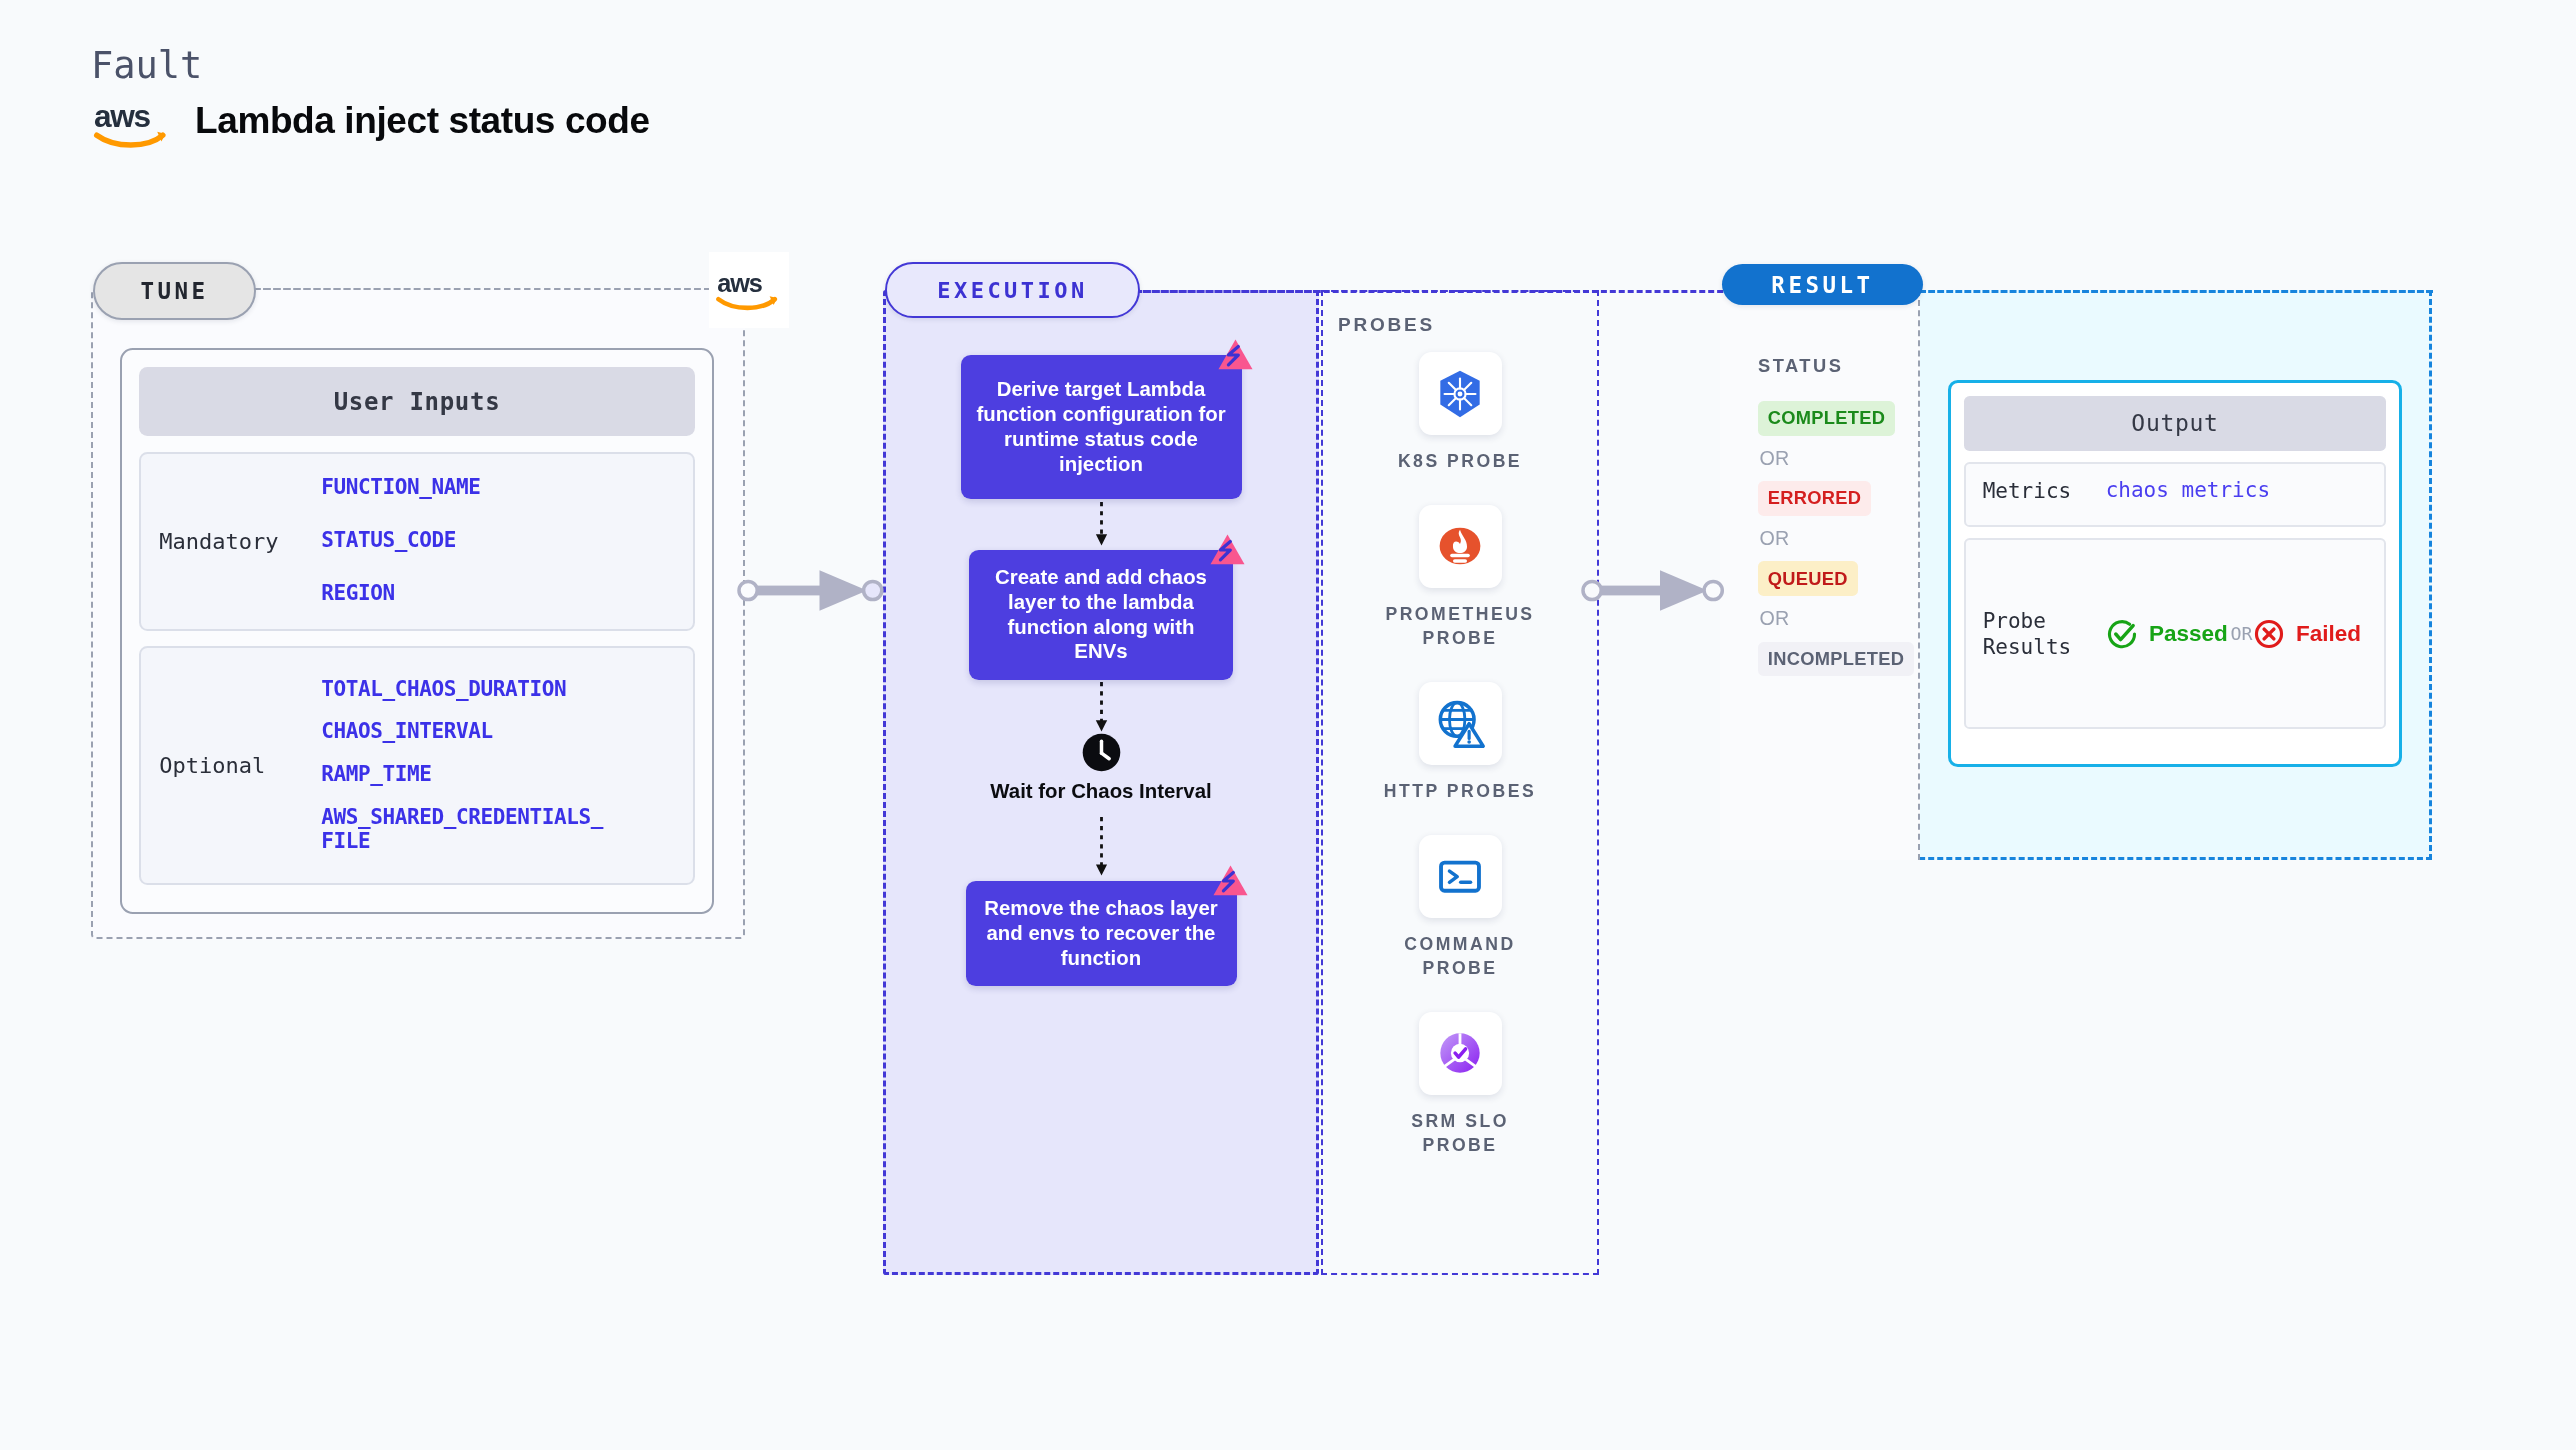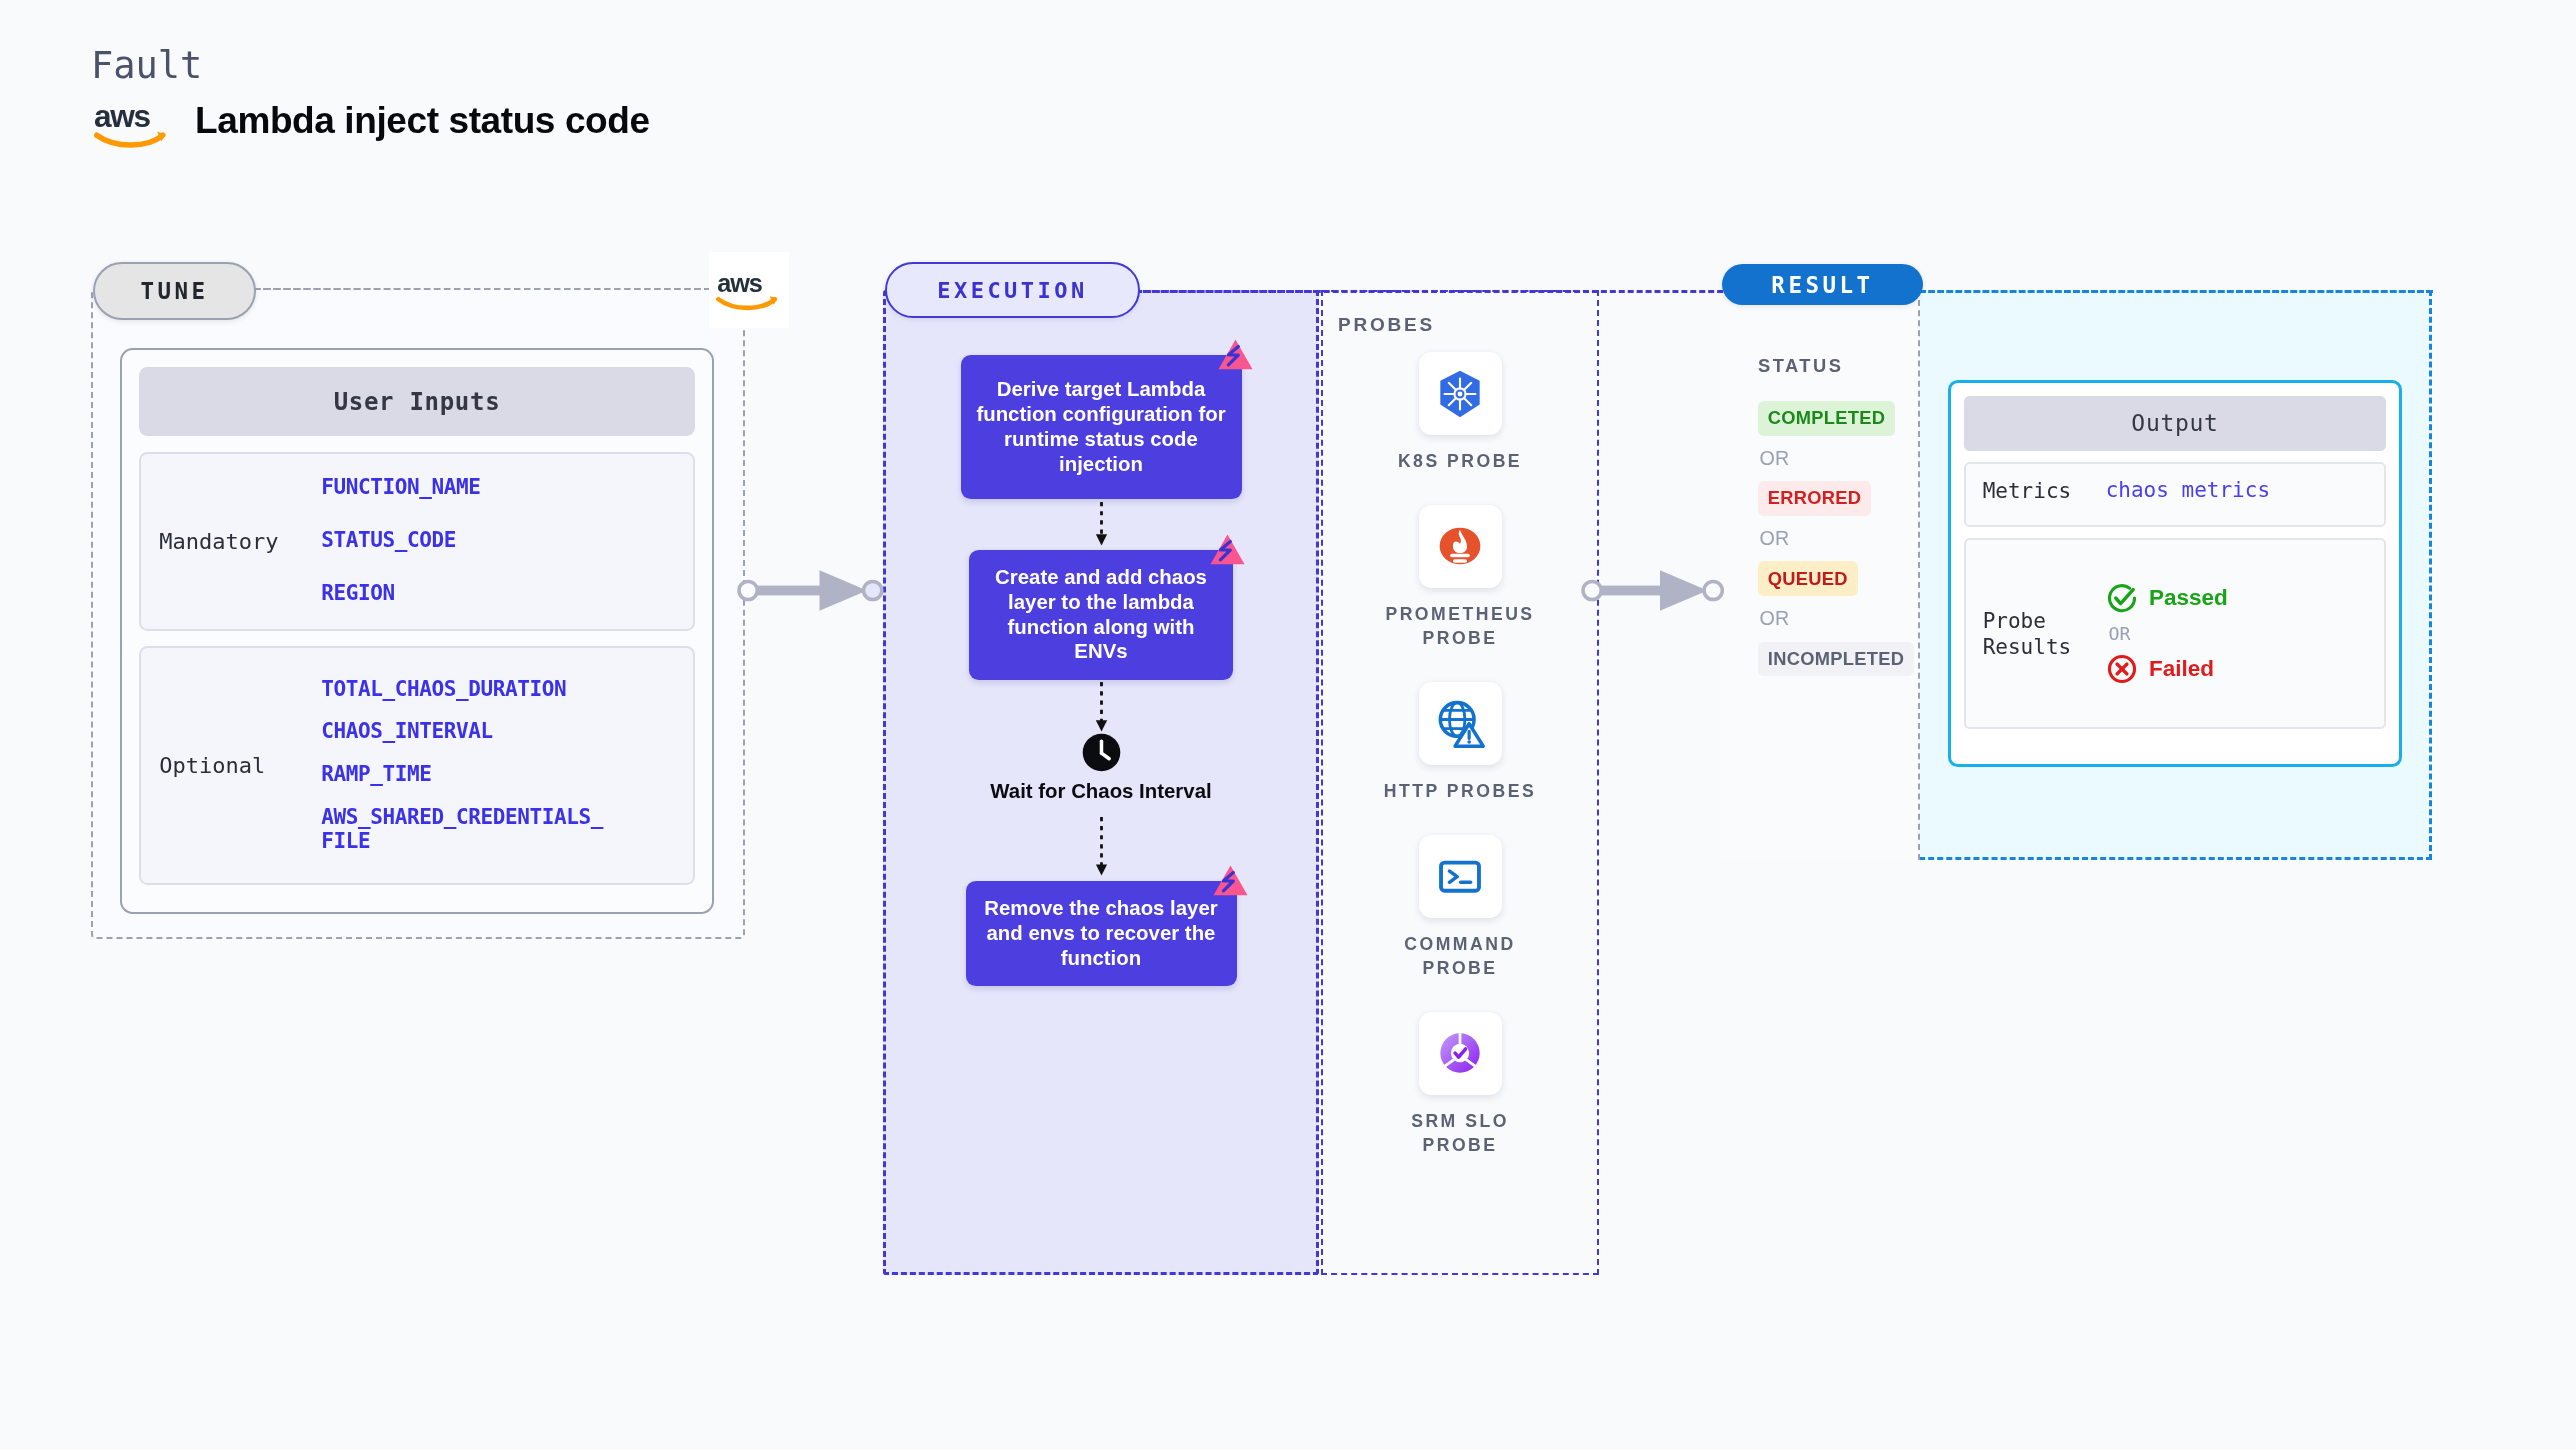--- a/index.html
+++ b/index.html
@@ -231,21 +231,21 @@
   .row-probe { height: 191px; align-items: center; }
   .row-key {
     width: 123px; flex: 0 0 123px;
     font-family: "DejaVu Sans Mono", monospace;
     font-size: 21px; color: #2a2e39; line-height: 1.25;
   }
   .row-val-metrics {
     font-family: "DejaVu Sans Mono", monospace;
     font-size: 21px; color: #4a3ef0;
   }
-  .pf-stack { display: flex; flex-direction: column; }
+  .pf-stack { display: flex; flex-direction: row; }
   .pf-line { display: flex; align-items: center; }
   .pf-line svg { width: 32px; height: 32px; display: block; }
   .pf-text { margin-left: 11.3px; font-size: 22.5px; font-weight: bold; }
   .pf-pass .pf-text { color: #17a416; }
   .pf-fail .pf-text { color: #e01b1b; }
   .pf-or {
     font-family: "DejaVu Sans Mono", monospace;
     font-size: 18.3px; color: #9aa1b1; margin: 9.1px 0 9.1px 2.8px;
   }
 </style>

